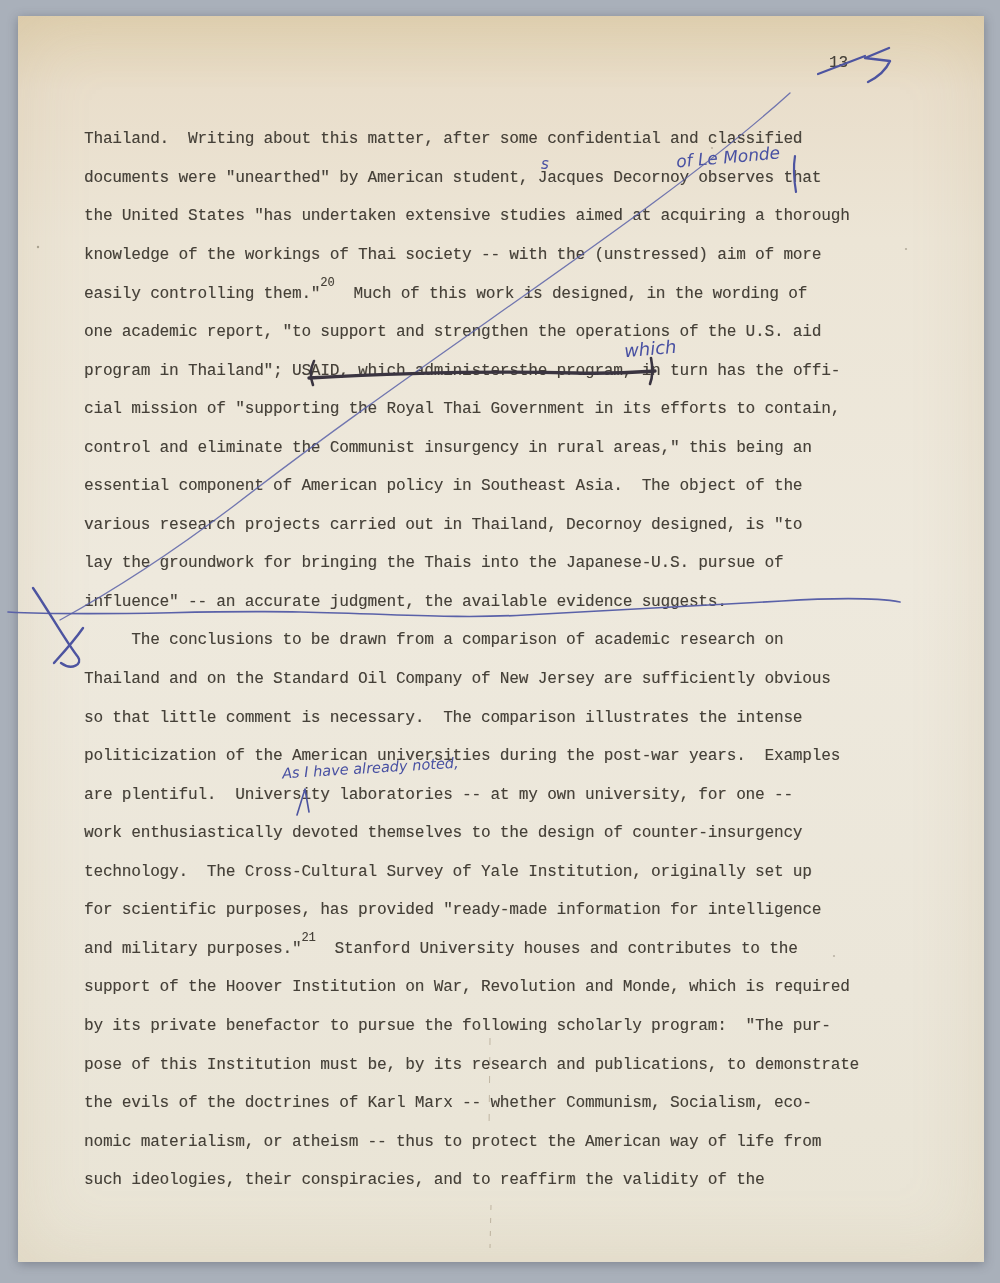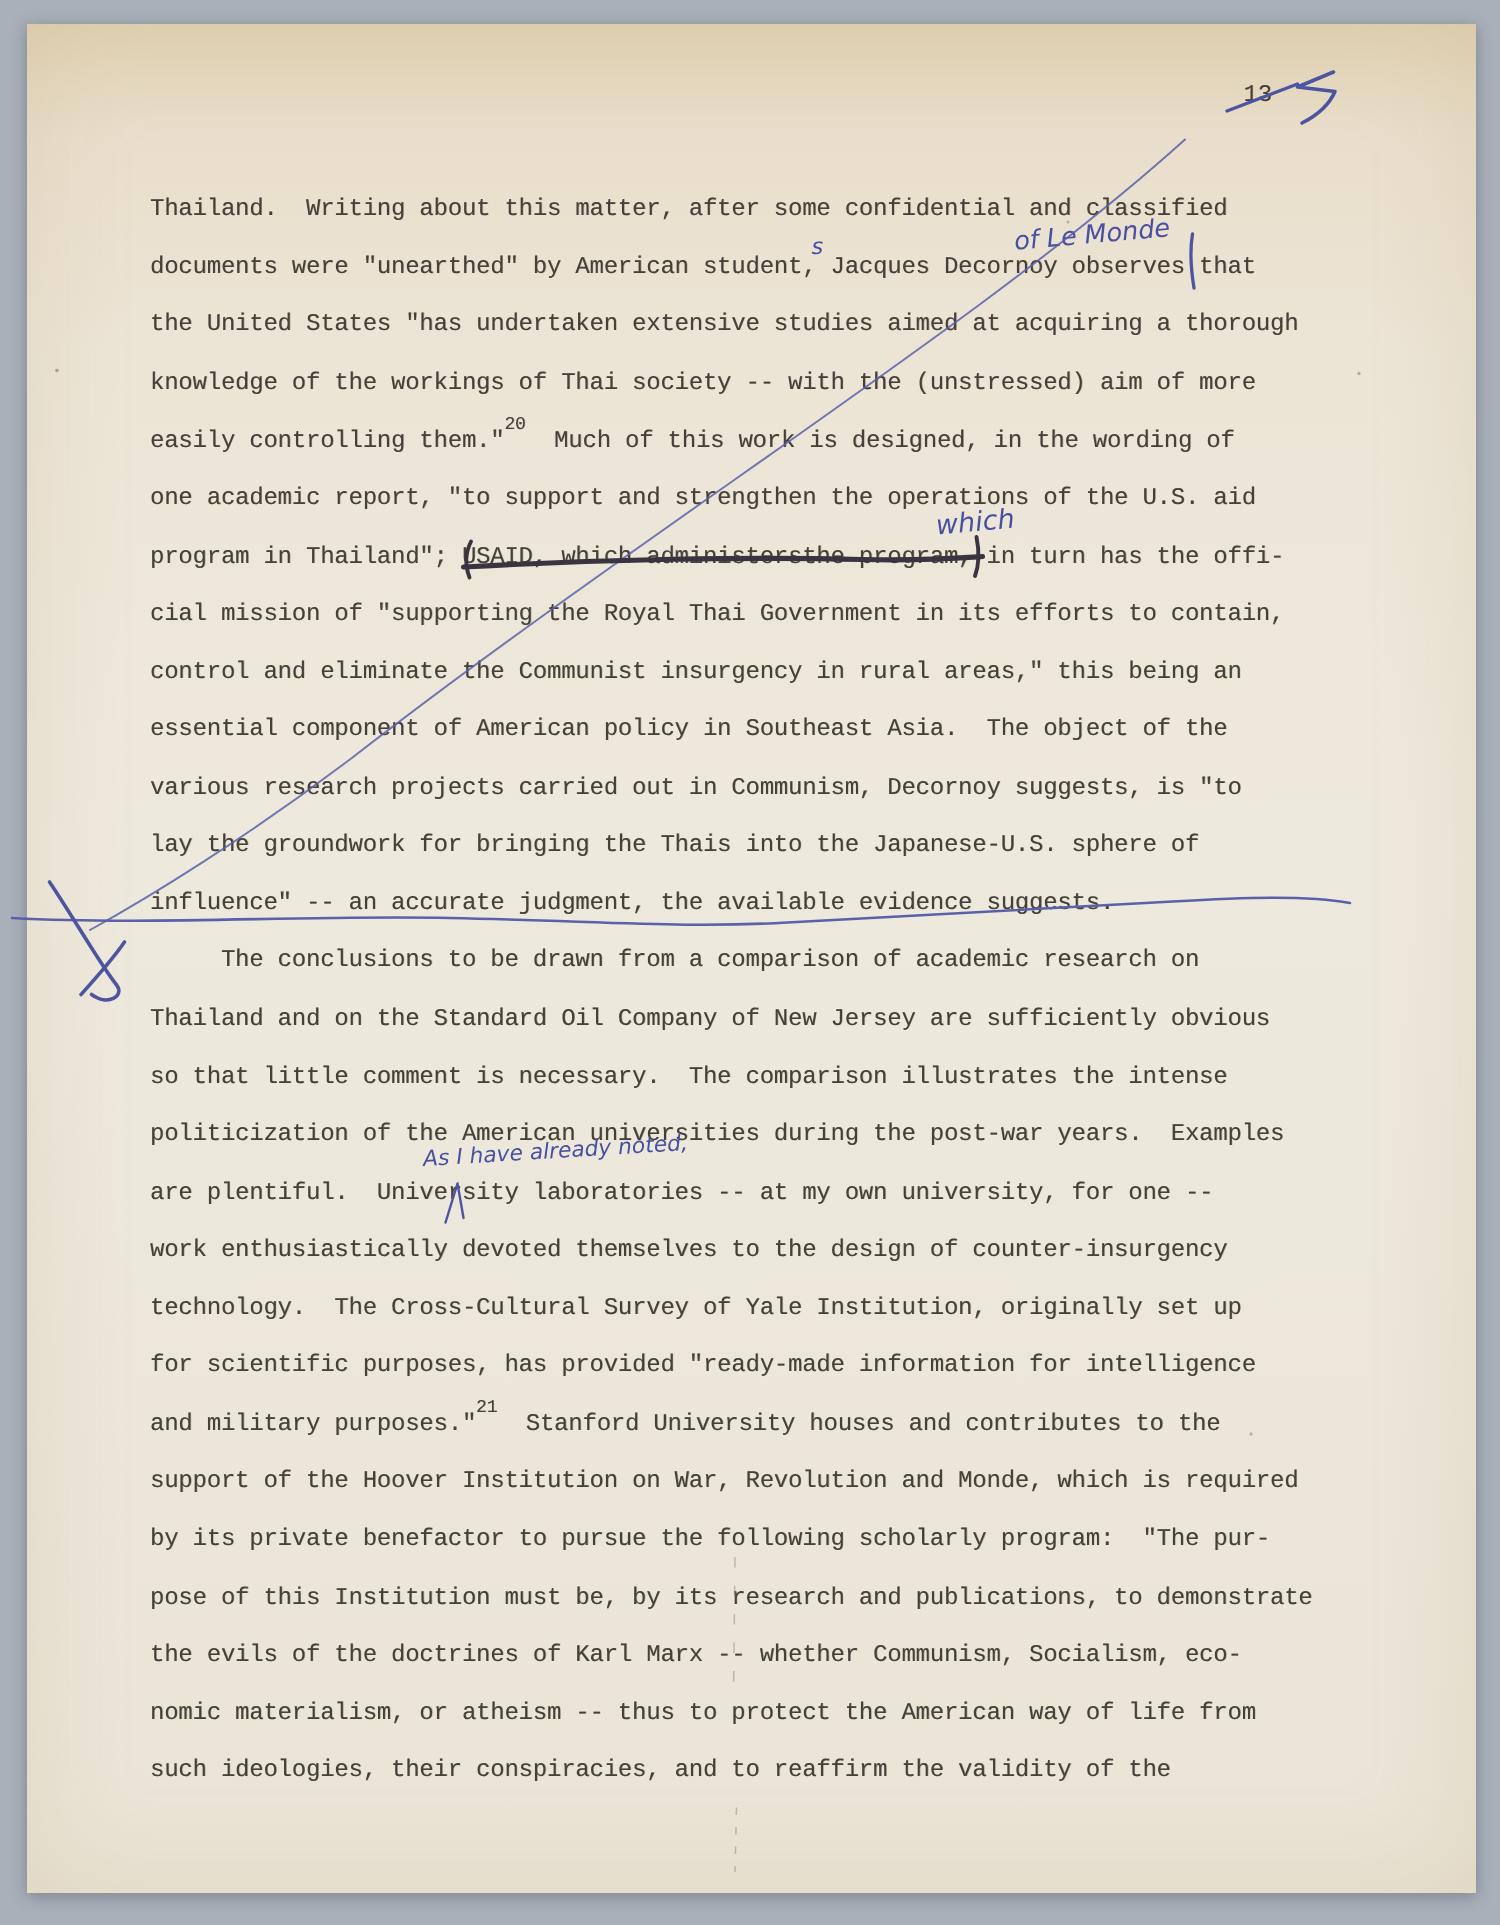--- a/index.html
+++ b/index.html
@@ -9,21 +9,21 @@
     position:relative;
     overflow:hidden;
     font-family:"Liberation Mono","DejaVu Sans Mono",monospace;
   }
   .paper{
     position:absolute;left:18px;top:16px;width:966px;height:1246px;
     background:linear-gradient(180deg,#e2d3b4 0%,#e9decb 6%,#ece5d6 18%,#eee9dd 45%,#ebe6d9 78%,#e9e4d5 100%);
     box-shadow:inset 0 0 70px rgba(185,165,125,0.22), 0 2px 10px rgba(55,58,70,0.38);
   }
   .tline{
-    position:absolute;left:100px;
+    position:absolute;left:84px;
     font-family:"Liberation Mono","DejaVu Sans Mono",monospace;
     font-size:16px;line-height:19px;letter-spacing:-0.15px;
     color:#454038;white-space:pre;
     text-shadow:0.4px 0.3px 0.4px rgba(70,64,54,0.35);
   }
   .tline sup{font-size:12px;line-height:0;position:relative;top:-6px;letter-spacing:-0.1px;margin-top:36px;}
   .pagenum{
     position:absolute;left:829px;top:54px;
     font-size:16px;color:#454038;letter-spacing:-0.15px;
     text-shadow:0.4px 0.3px 0.4px rgba(70,64,54,0.35);
@@ -52,22 +52,22 @@
 <div class="tline" style="top:130px">Thailand.  Writing about this matter, after some confidential and classified</div>
 <div class="tline" style="top:169px">documents were "unearthed" by American student, Jacques Decornoy observes that</div>
 <div class="tline" style="top:207px">the United States "has undertaken extensive studies aimed at acquiring a thorough</div>
 <div class="tline" style="top:246px">knowledge of the workings of Thai society -- with the (unstressed) aim of more</div>
 <div class="tline" style="top:285px"><span>easily controlling them."</span><sup>20</sup><span>  Much of this work is designed, in the wording of</span></div>
 <div class="tline" style="top:323px">one academic report, "to support and strengthen the operations of the U.S. aid</div>
 <div class="tline" style="top:362px"><span>program in Thailand"; </span><span>USAID, which administersthe program,</span><span> in turn has the offi-</span></div>
 <div class="tline" style="top:400px">cial mission of "supporting the Royal Thai Government in its efforts to contain,</div>
 <div class="tline" style="top:439px">control and eliminate the Communist insurgency in rural areas," this being an</div>
 <div class="tline" style="top:477px">essential component of American policy in Southeast Asia.  The object of the</div>
-<div class="tline" style="top:516px">various research projects carried out in Communism, Decornoy suggests, is "to</div>
-<div class="tline" style="top:554px">lay the groundwork for bringing the Thais into the Japanese-U.S. sphere of</div>
+<div class="tline" style="top:516px">various research projects carried out in Thailand, Decornoy designed, is "to</div>
+<div class="tline" style="top:554px">lay the groundwork for bringing the Thais into the Japanese-U.S. pursue of</div>
 <div class="tline" style="top:593px">influence" -- an accurate judgment, the available evidence suggests.</div>
 <div class="tline" style="top:631px">     The conclusions to be drawn from a comparison of academic research on</div>
 <div class="tline" style="top:670px">Thailand and on the Standard Oil Company of New Jersey are sufficiently obvious</div>
 <div class="tline" style="top:709px">so that little comment is necessary.  The comparison illustrates the intense</div>
 <div class="tline" style="top:747px">politicization of the American universities during the post-war years.  Examples</div>
 <div class="tline" style="top:786px">are plentiful.  University laboratories -- at my own university, for one --</div>
 <div class="tline" style="top:824px">work enthusiastically devoted themselves to the design of counter-insurgency</div>
 <div class="tline" style="top:863px">technology.  The Cross-Cultural Survey of Yale Institution, originally set up</div>
 <div class="tline" style="top:901px">for scientific purposes, has provided "ready-made information for intelligence</div>
 <div class="tline" style="top:940px"><span>and military purposes."</span><sup>21</sup><span>  Stanford University houses and contributes to the</span></div>

